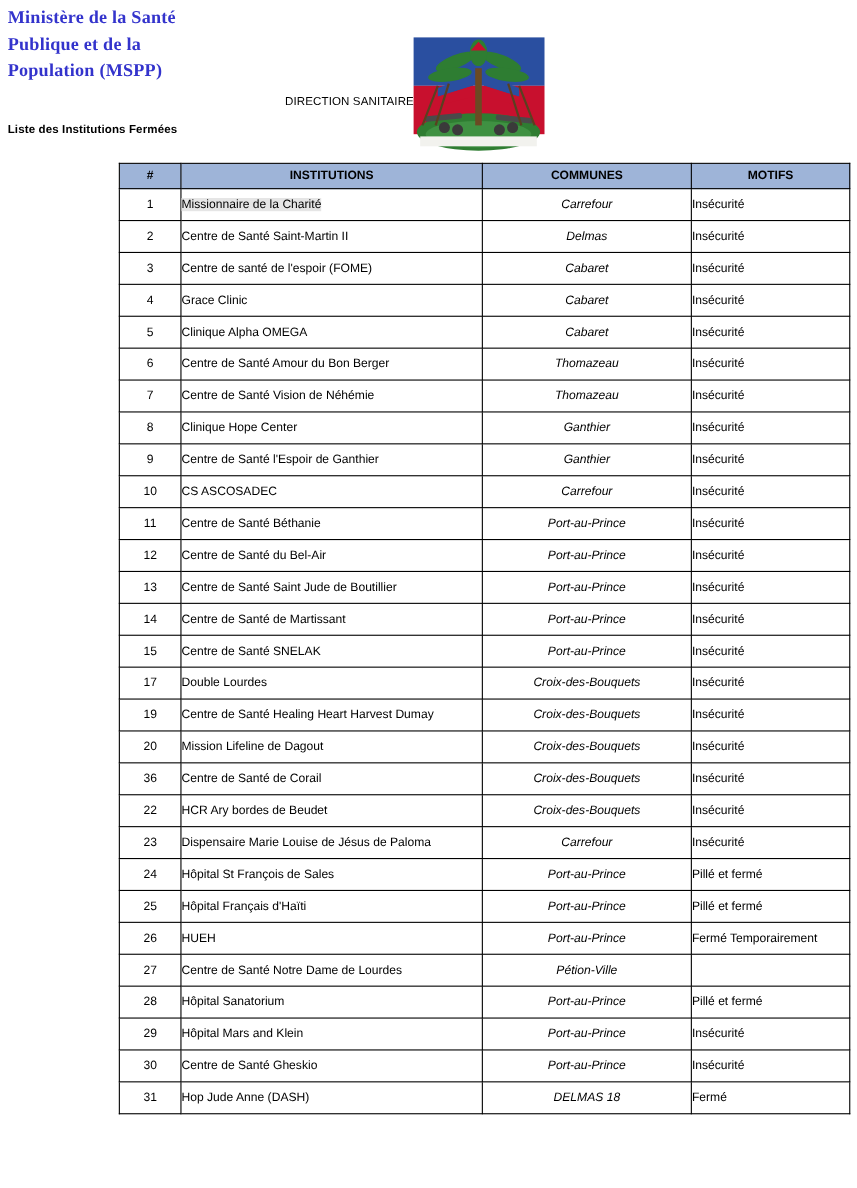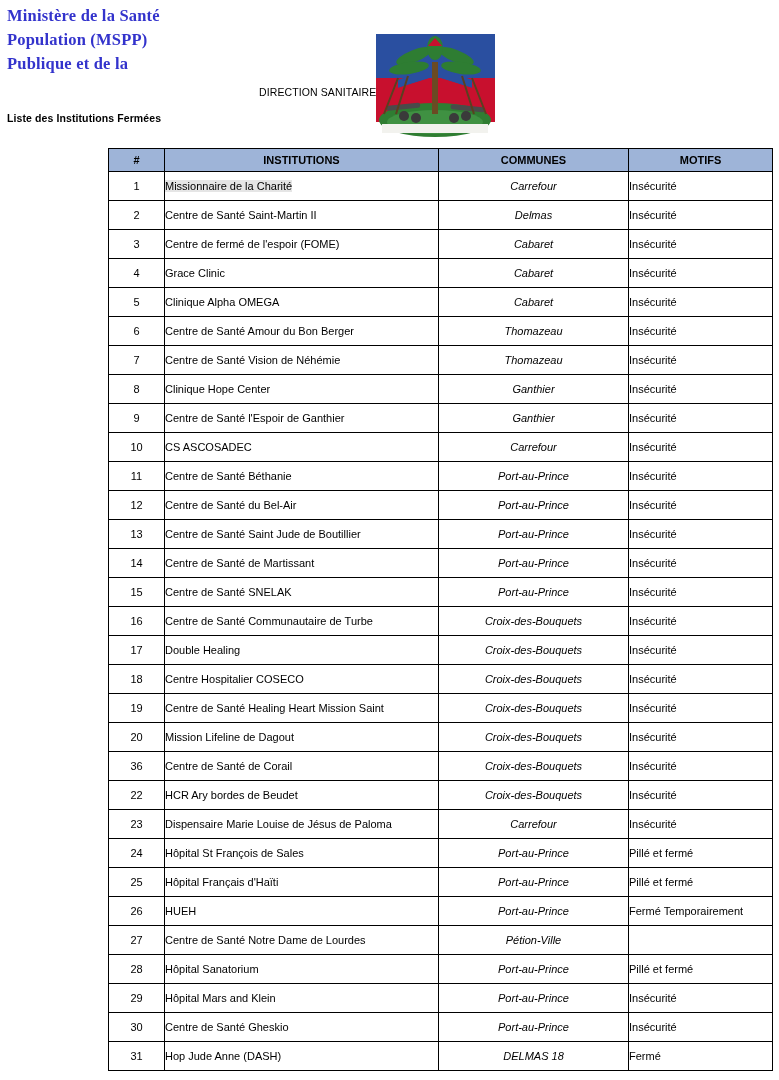--- a/index.html
+++ b/index.html
@@ -114,22 +114,22 @@
   }
 </style>
 </head>
 <body>
 
 <div class="page">
 
   <div class="header">
     <div class="ministry-title">
       <span class="line">Ministère de la Santé</span>
+      <span class="line">Publique et de la</span>
       <span class="line">Population (MSPP)</span>
-      <span class="line">Publique et de la</span>
     </div>
     <div class="direction-line">DIRECTION SANITAIRE DE L'OUEST (DSO)</div>
     <div class="list-line">Liste des Institutions Fermées</div>
 
     <div class="coat-of-arms">
       <svg width="135" height="112" viewBox="0 0 135 112" xmlns="http://www.w3.org/2000/svg">
 
         <rect x="8" y="6" width="119" height="44" fill="#2a4fa0"></rect>
 
         <rect x="8" y="50" width="119" height="44" fill="#c8102e"></rect>
@@ -201,21 +201,21 @@
           <td class="mot">Insécurité</td>
         </tr>
         <tr>
           <td class="num">2</td>
           <td class="inst">Centre de Santé Saint-Martin II</td>
           <td class="com">Delmas</td>
           <td class="mot">Insécurité</td>
         </tr>
         <tr>
           <td class="num">3</td>
-          <td class="inst">Centre de fermé de l'espoir (FOME)</td>
+          <td class="inst">Centre de santé de l'espoir (FOME)</td>
           <td class="com">Cabaret</td>
           <td class="mot">Insécurité</td>
         </tr>
         <tr>
           <td class="num">4</td>
           <td class="inst">Grace Clinic</td>
           <td class="com">Cabaret</td>
           <td class="mot">Insécurité</td>
         </tr>
         <tr>
@@ -278,40 +278,28 @@
           <td class="com">Port-au-Prince</td>
           <td class="mot">Insécurité</td>
         </tr>
         <tr>
           <td class="num">15</td>
           <td class="inst">Centre de Santé SNELAK</td>
           <td class="com">Port-au-Prince</td>
           <td class="mot">Insécurité</td>
         </tr>
         <tr>
-          <td class="num">16</td>
-          <td class="inst">Centre de Santé Communautaire de Turbe</td>
-          <td class="com">Croix-des-Bouquets</td>
-          <td class="mot">Insécurité</td>
-        </tr>
-        <tr>
           <td class="num">17</td>
-          <td class="inst">Double Healing</td>
-          <td class="com">Croix-des-Bouquets</td>
-          <td class="mot">Insécurité</td>
-        </tr>
-        <tr>
-          <td class="num">18</td>
-          <td class="inst">Centre Hospitalier COSECO</td>
+          <td class="inst">Double Lourdes</td>
           <td class="com">Croix-des-Bouquets</td>
           <td class="mot">Insécurité</td>
         </tr>
         <tr>
           <td class="num">19</td>
-          <td class="inst">Centre de Santé Healing Heart Mission Saint</td>
+          <td class="inst">Centre de Santé Healing Heart Harvest Dumay</td>
           <td class="com">Croix-des-Bouquets</td>
           <td class="mot">Insécurité</td>
         </tr>
         <tr>
           <td class="num">20</td>
           <td class="inst">Mission Lifeline de Dagout</td>
           <td class="com">Croix-des-Bouquets</td>
           <td class="mot">Insécurité</td>
         </tr>
         <tr>

